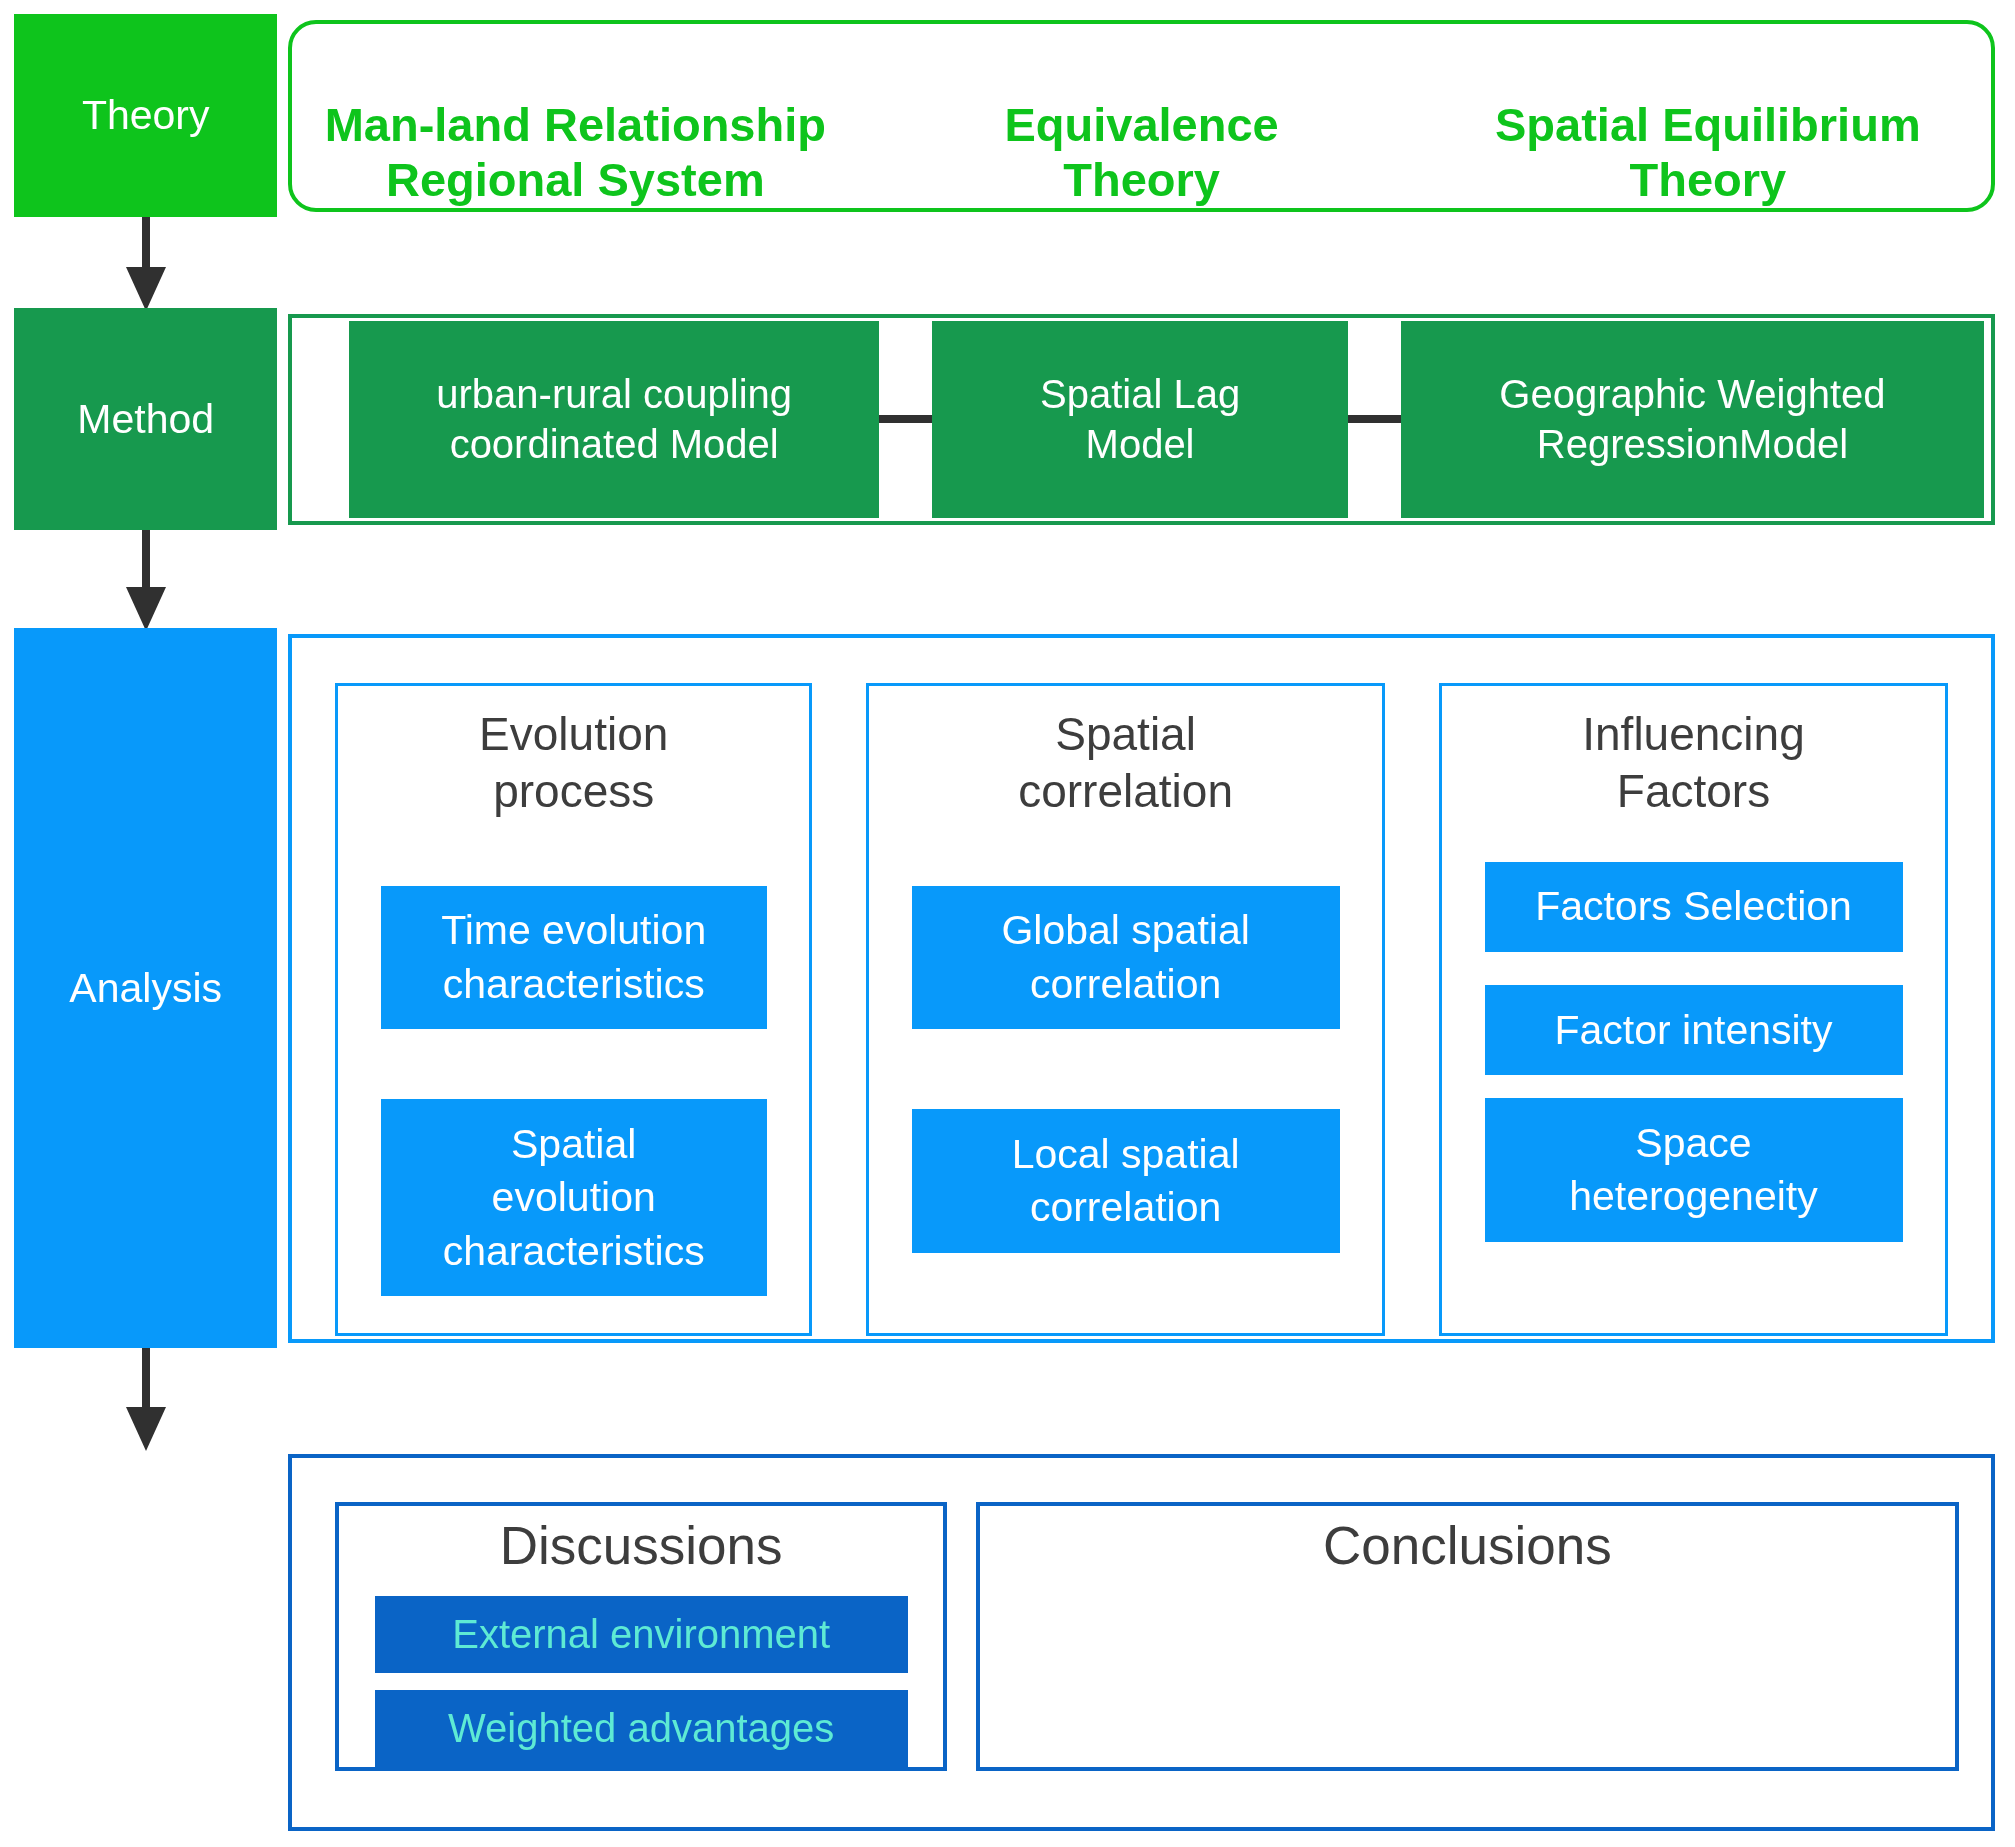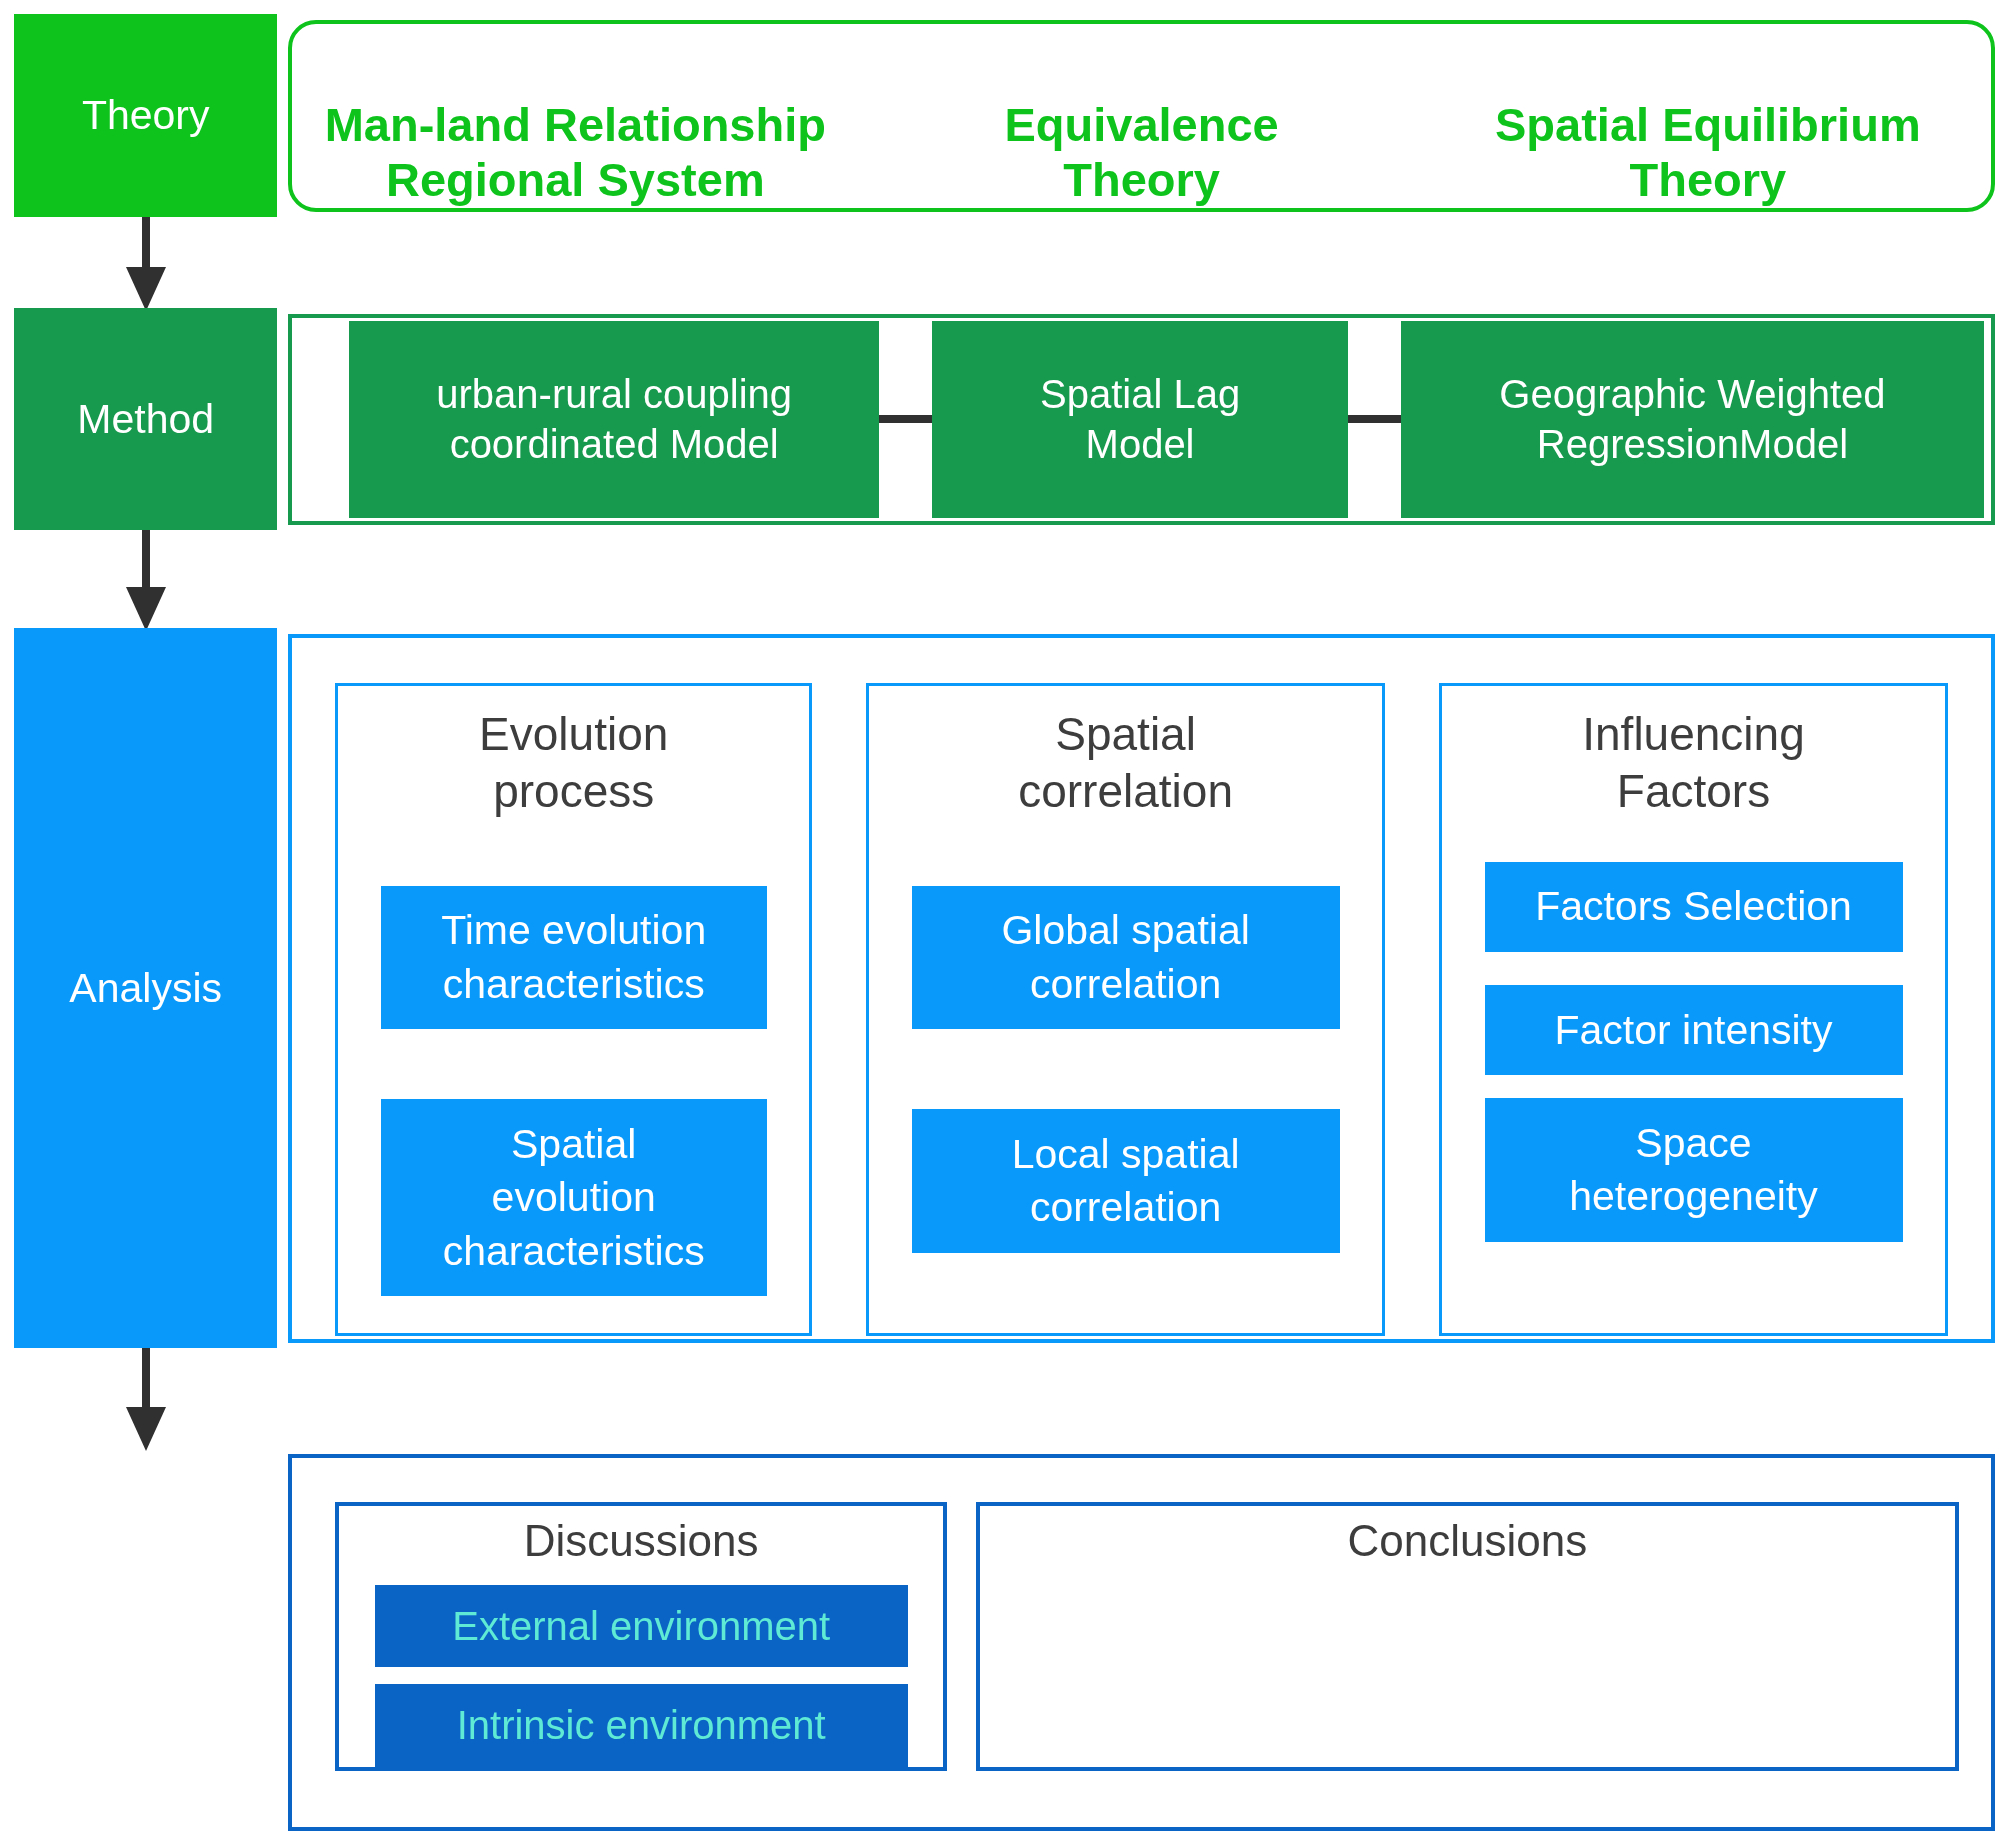--- a/index.html
+++ b/index.html
@@ -167,21 +167,21 @@
     background: #ffffff;
     height: 269px;
     display: flex;
     flex-direction: column;
     align-items: center;
   }
   .fg1 { width: 612px; }
   .fg2 { flex: 1; }
   .f-title {
     margin-top: 7.1px;
-    font-size: 44px;
+    font-size: 53px;
     line-height: 1.25;
     color: var(--heading_gray);
     text-align: right;
   }
   .f-item {
     width: calc(100% - 71px);
     box-sizing: border-box;
     height: 92px;
     background: var(--finding_blue);
     color: #5eead4;
@@ -293,21 +293,21 @@
     <div class="arrow-shaft"></div>
     <div class="arrow-head"></div>
   </div>
 
   <div class="row row-finding">
     <div class="container finding-border">
 
       <div class="f-group fg1">
         <div class="f-title">Discussions</div>
         <div class="f-item i1">External environment</div>
-        <div class="f-item i2">Intrinsic environment</div>
+        <div class="f-item i2">Weighted advantages</div>
       </div>
 
       <div class="f-group fg2">
         <div class="f-title">Conclusions</div>
       </div>
 
     </div>
   </div>
 
 </div>

